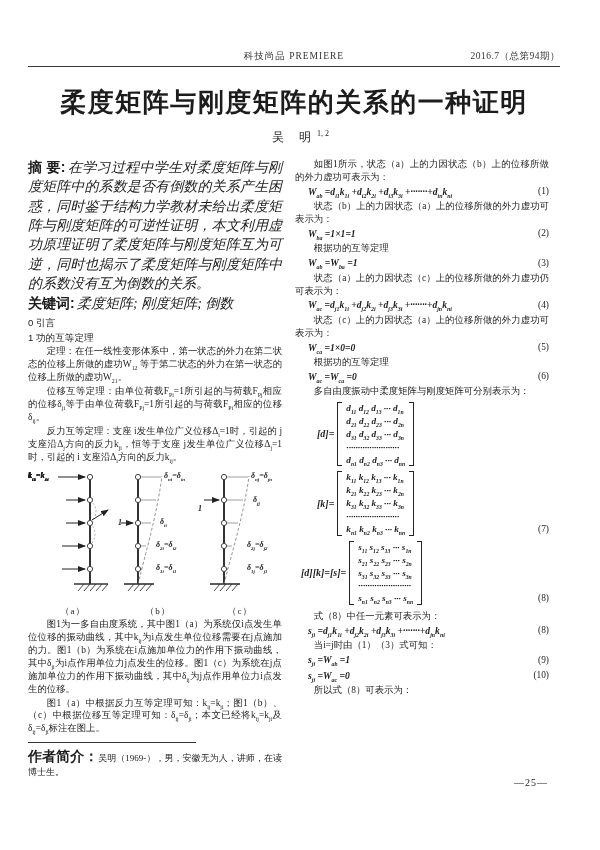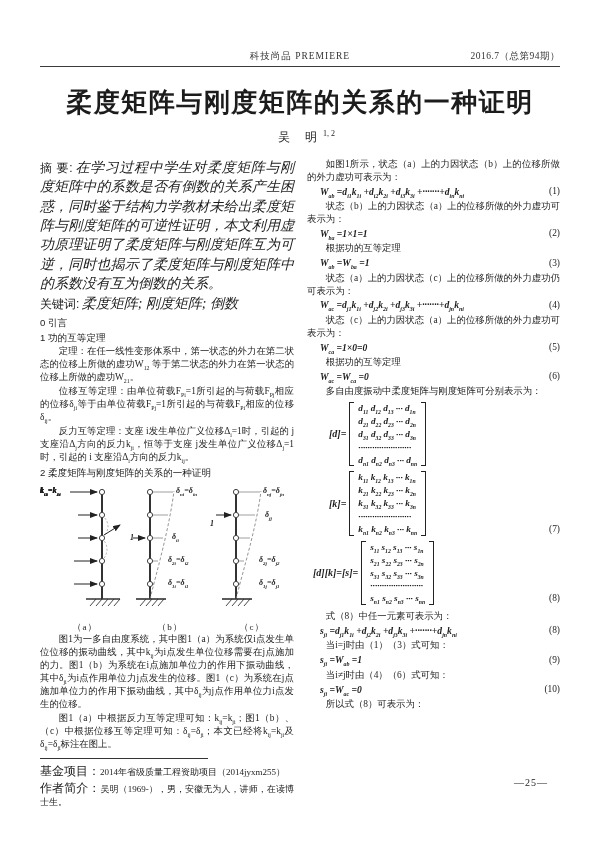--- a/index.html
+++ b/index.html
@@ -1,33 +1,33 @@
 <!DOCTYPE html>
 <html><head>
 <meta charset="utf-8">
 <style>
   html,body{margin:0;padding:0;background:#ffffff;}
   .page{position:relative;width:600px;height:850px;background:#fff;overflow:hidden;
         font-family:"Liberation Serif",serif;color:#1c1c1c;}
-  .inner{padding:50px 40px 0 40px;}
+  .inner{padding:50px 40px 0 28px;}
   
   .hdr{position:relative;height:16px;border-bottom:1.1px solid #3a3a3a;font-size:9.5px;color:#333;}
   .hdr .journal{position:absolute;left:50%;transform:translateX(-50%);letter-spacing:1px;}
   .hdr .issue{position:absolute;right:0;letter-spacing:.5px;}
   
   .title{margin:18px 0 0;text-align:center;font-size:26px;font-weight:bold;letter-spacing:1.5px;}
   .author{text-align:center;font-size:12px;margin:9px 0 12px;}
   .author .nm{letter-spacing:6px;margin-left:13px;}
   .author sup{font-size:8px;}
   
   .columns{display:flex;gap:13px;}
   .col{width:254px;font-size:9.4px;line-height:1.38;text-align:justify;}
   p{margin:0 0 1px 0;}
   .indent{text-indent:2em;}
-  .lbl{font-family:"Liberation Sans",sans-serif;font-weight:normal;font-size:12px;}
+  .lbl{font-family:"Liberation Sans",sans-serif;font-weight:bold;font-size:14px;}
   .abstract .txt,.keywords .txt{font-style:italic;font-size:14px;}
   h3{font-family:"Liberation Sans",sans-serif;font-size:9.6px;margin:2px 0 1px;font-weight:normal;}
   sub{font-size:.62em;line-height:0;}
   sup{line-height:0;}
   
   .eq{display:flex;justify-content:space-between;align-items:flex-end;padding-left:13px;margin:1px 0 2px;}
   .eqbody{font-weight:bold;font-style:italic;font-size:9.6px;}
   .eqnum{font-size:9.4px;white-space:nowrap;}
   
   .mateq{display:flex;justify-content:space-between;align-items:flex-end;margin:4px 0 5px;}
@@ -73,21 +73,20 @@
     <p class="abstract"><span class="lbl">摘 要:</span> <span class="txt">在学习过程中学生对柔度矩阵与刚度矩阵中的系数是否有倒数的关系产生困惑，同时鉴于结构力学教材未给出柔度矩阵与刚度矩阵的可逆性证明，本文利用虚功原理证明了柔度矩阵与刚度矩阵互为可逆，同时也揭示了柔度矩阵与刚度矩阵中的系数没有互为倒数的关系。</span></p>
     <p class="keywords"><span class="lbl">关键词:</span> <span class="txt">柔度矩阵; 刚度矩阵; 倒数</span></p>
 
     <h3>0  引言</h3>
 
     <h3>1  功的互等定理</h3>
     <p class="indent">定理：在任一线性变形体系中，第一状态的外力在第二状态的位移上所做的虚功W<sub>12</sub> 等于第二状态的外力在第一状态的位移上所做的虚功W<sub>21</sub>。</p>
     <p class="indent">位移互等定理：由单位荷载F<sub>Pi</sub>=1所引起的与荷载F<sub>Pj</sub>相应的位移δ<sub>ji</sub>等于由单位荷载F<sub>Pj</sub>=1所引起的与荷载F<sub>Pi</sub>相应的位移δ<sub>ij</sub>。</p>
     <p class="indent">反力互等定理：支座 i发生单位广义位移Δ<sub>i</sub>=1时，引起的 j 支座沿Δ<sub>j</sub>方向的反力k<sub>ji</sub>，恒等于支座 j发生单位广义位移Δ<sub>j</sub>=1时，引起的 i 支座沿Δ<sub>i</sub>方向的反力k<sub>ij</sub>。</p>
 
-    <h3>2  柔度矩阵与刚度矩阵的关系的一种证明</h3>
 
     <div class="figure">
 
       <div class="subfig" style="width:90px">
         <svg width="90" height="132" viewBox="0 0 90 132">
           <defs>
                   <marker id="aha" markerWidth="8" markerHeight="6" refX="7" refY="3" orient="auto" markerUnits="userSpaceOnUse">
                     <path d="M0,0L8,3L0,6Z" fill="#222"></path>
                   </marker>
                 </defs>
@@ -187,21 +186,20 @@
         <span class="fl" style="left:0;top:33px">1</span>
         <span class="sublabel">（c）</span>
       </div>
     </div>
 
     <p class="indent">图1为一多自由度系统，其中图1（a）为系统仅i点发生单位位移的振动曲线，其中k<sub>ij</sub>为i点发生单位位移需要在j点施加的力。图1（b）为系统在i点施加单位力的作用下振动曲线，其中δ<sub>ji</sub>为i点作用单位力j点发生的位移。图1（c）为系统在j点施加单位力的作用下振动曲线，其中δ<sub>ij</sub>为j点作用单位力i点发生的位移。</p>
     <p class="indent">图1（a）中根据反力互等定理可知：k<sub>ij</sub>=k<sub>ji</sub>；图1（b）、（c）中根据位移互等定理可知：δ<sub>ij</sub>=δ<sub>ji</sub>；本文已经将k<sub>ij</sub>=k<sub>ji</sub>及δ<sub>ij</sub>=δ<sub>ji</sub>标注在图上。</p>
 
     <div class="footnote">
       <div class="fnrule"></div>
-      <p><span class="lbl">基金项目：</span><span>2014年省级质量工程资助项目（2014jyxm255）</span></p>
       <p><span class="lbl">作者简介：</span><span>吴明（1969-），男，安徽无为人，讲师，在读博士生。</span></p>
     </div>
    </div>
 
    <div class="col">
     <p class="indent">如图1所示，状态（a）上的力因状态（b）上的位移所做的外力虚功可表示为：</p>
     <div class="eq">
             <span class="eqbody">W<sub>ab</sub> =d<sub>i1</sub>k<sub>1i</sub> +d<sub>i2</sub>k<sub>2i</sub> +d<sub>i3</sub>k<sub>3i</sub> +·······+d<sub>in</sub>k<sub>ni</sub></span>
             <span class="eqnum">(1)</span>
           </div>
@@ -284,21 +282,20 @@
     <p class="indent">式（8）中任一元素可表示为：</p>
     <div class="eq">
             <span class="eqbody">s<sub>ji</sub> =d<sub>j1</sub>k<sub>1i</sub> +d<sub>j2</sub>k<sub>2i</sub> +d<sub>j3</sub>k<sub>3i</sub> +·······+d<sub>jn</sub>k<sub>ni</sub></span>
             <span class="eqnum">(8)</span>
           </div>
     <p class="indent">当i=j时由（1）（3）式可知：</p>
     <div class="eq">
             <span class="eqbody">s<sub>ji</sub> =W<sub>ab</sub> =1</span>
             <span class="eqnum">(9)</span>
           </div>
-    <p class="indent">当i≠j时由（4）（6）式可知：</p>
     <div class="eq">
             <span class="eqbody">s<sub>ji</sub> =W<sub>ac</sub> =0</span>
             <span class="eqnum">(10)</span>
           </div>
     <p class="indent">所以式（8）可表示为：</p>
    </div>
 
   </div>
  </div>
 

